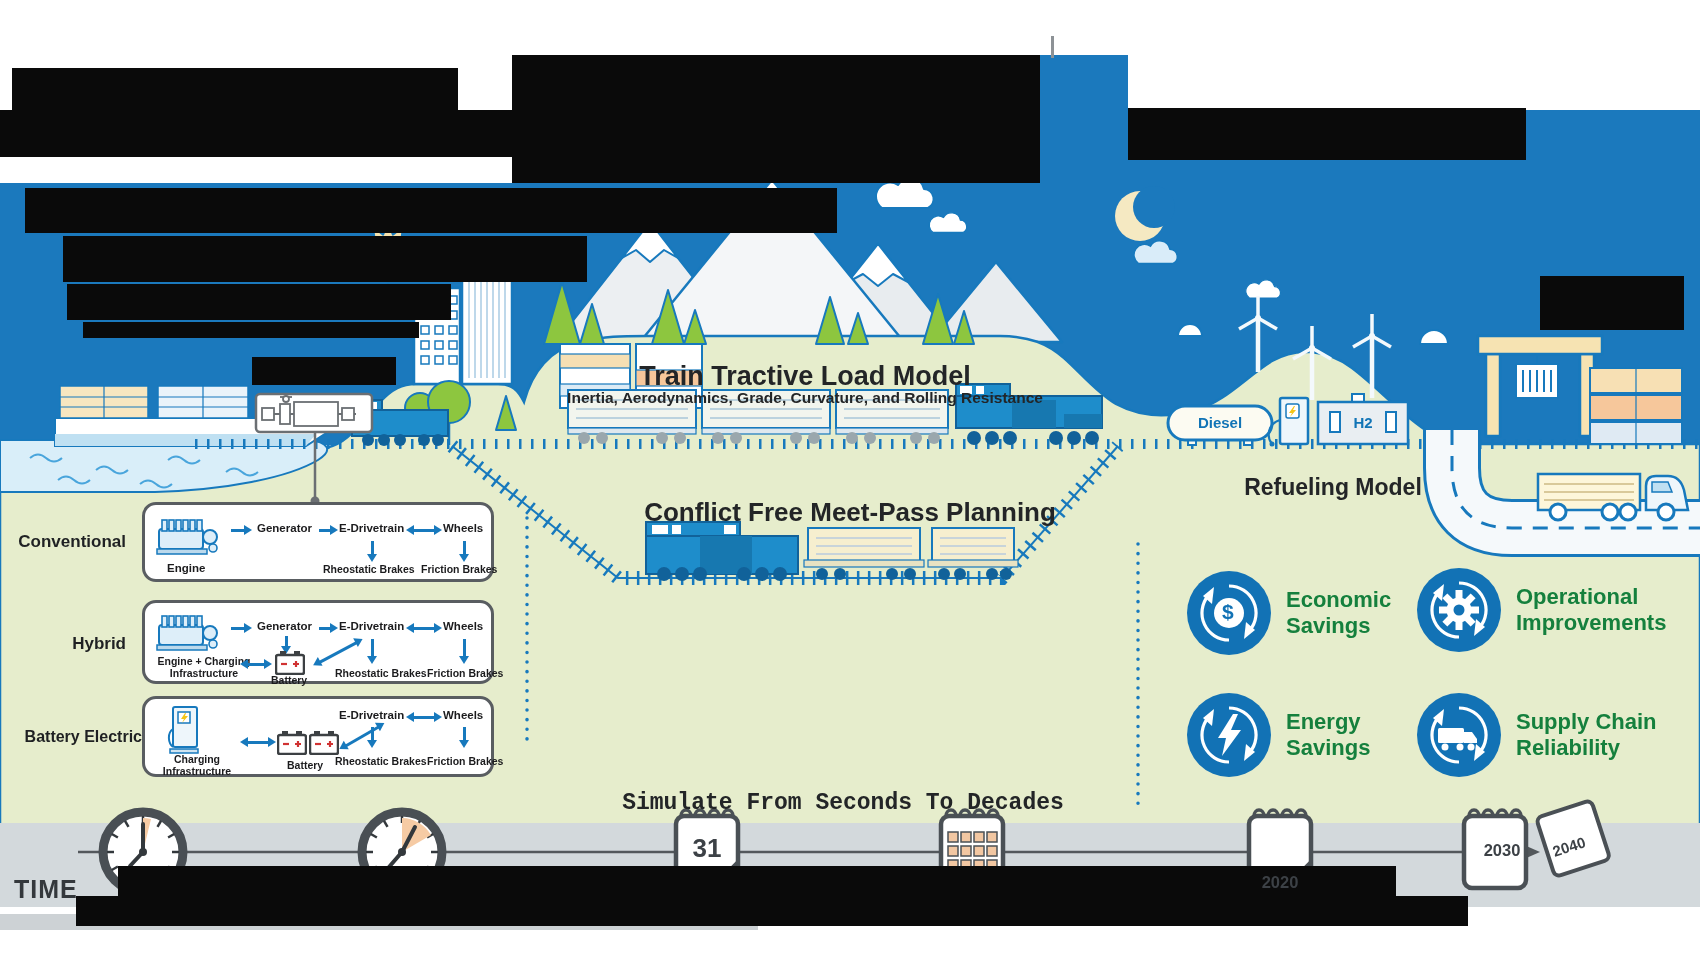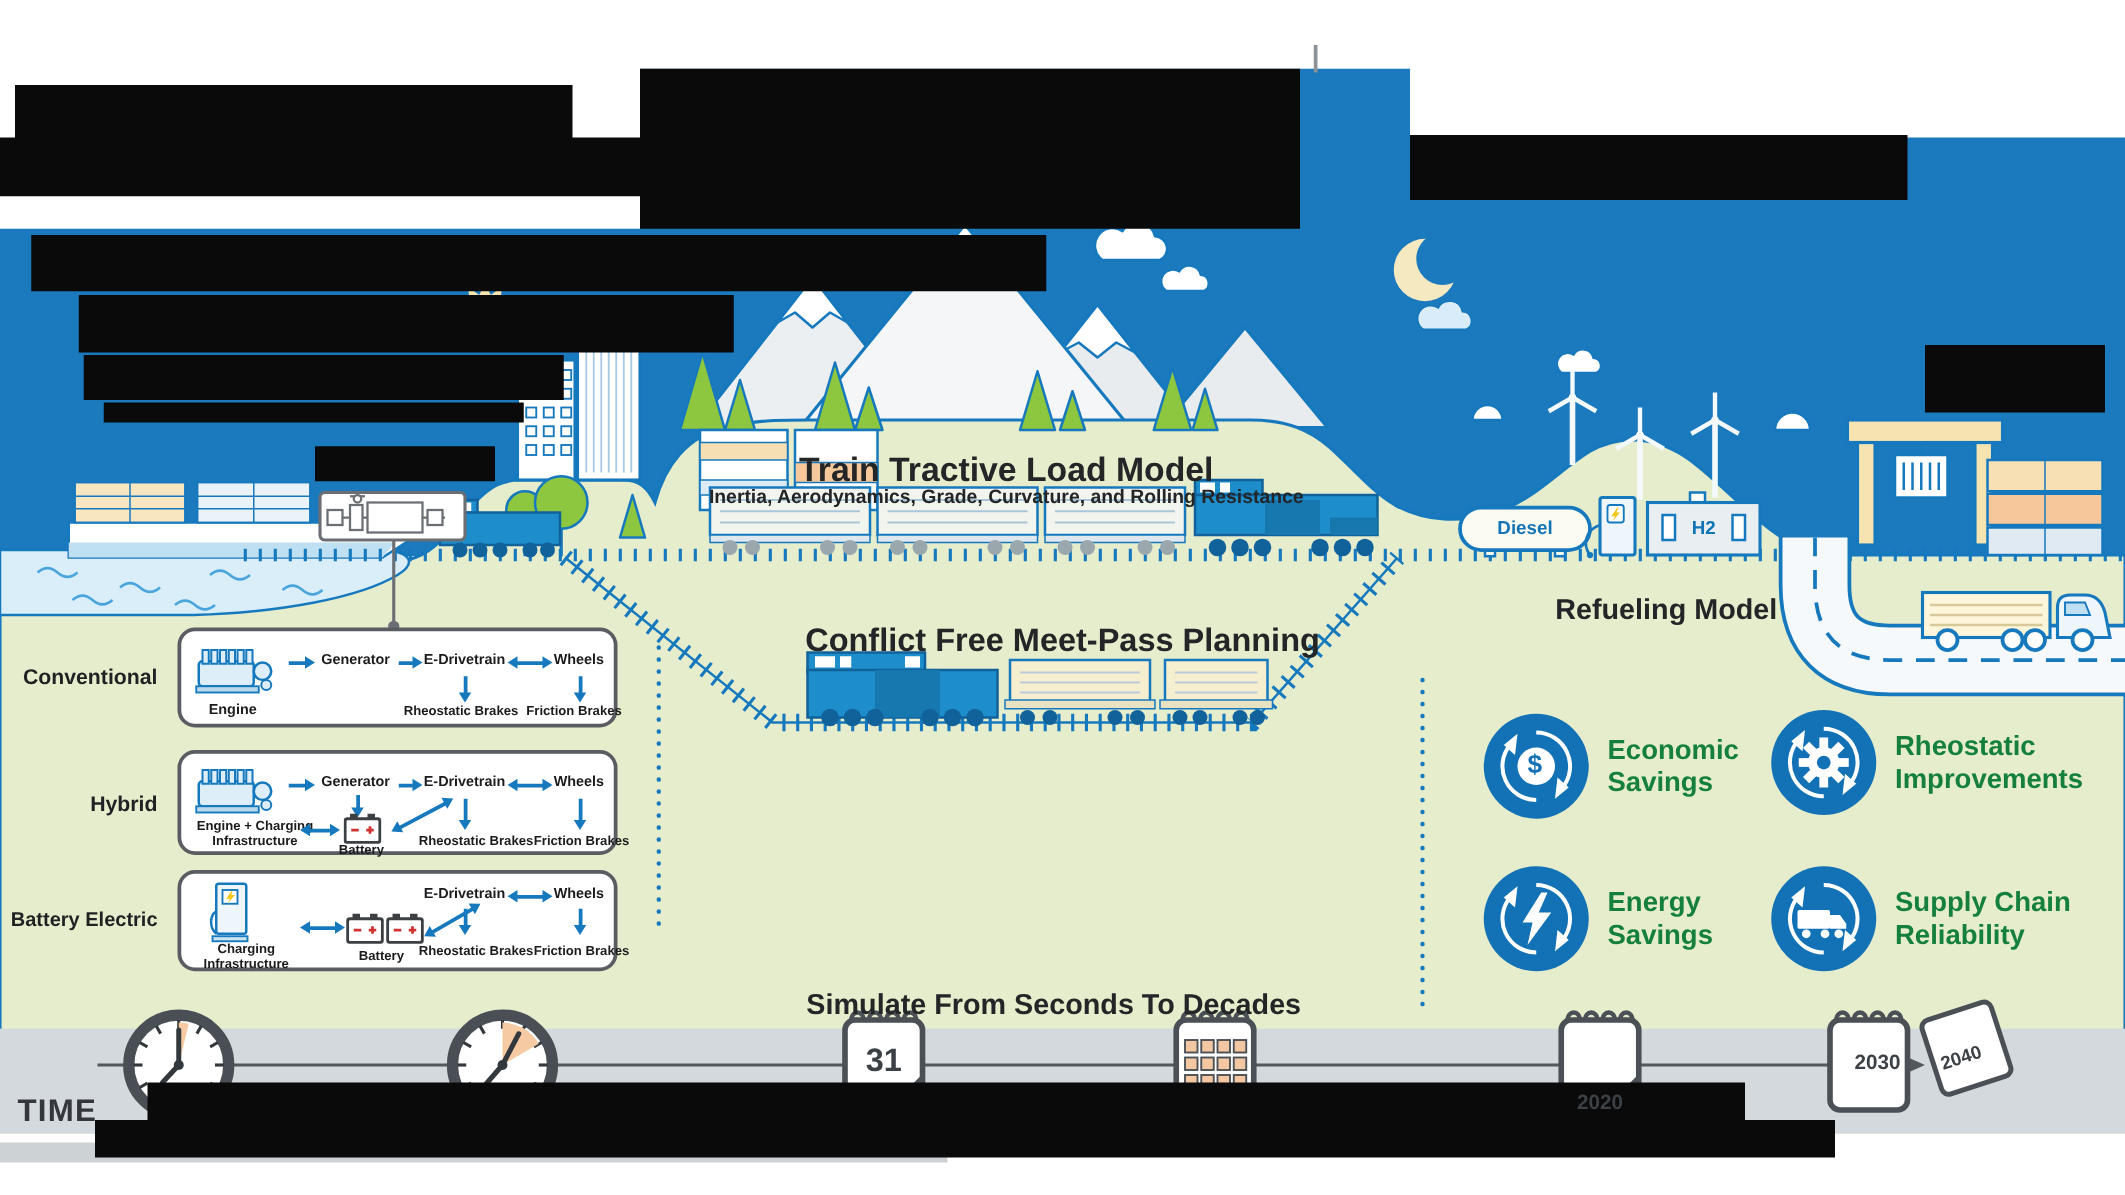--- a/index.html
+++ b/index.html
@@ -460,28 +460,28 @@
     <rect x="1540" y="276" width="144" height="54"></rect>
     <rect x="118" y="866" width="1278" height="40"></rect>
     <rect x="76" y="896" width="1392" height="30"></rect>
   </g>
 </svg>
 
 <div class="heading" style="left:455px;top:341px;width:700px;font-size:27px;">Train Tractive Load Model</div>
 <div class="heading" style="left:455px;top:369px;width:700px;font-size:15.5px;">Inertia, Aerodynamics, Grade, Curvature, and Rolling Resistance</div>
 <div class="heading" style="left:600px;top:477px;width:500px;font-size:26px;">Conflict Free Meet-Pass Planning</div>
 <div class="heading" style="left:1183px;top:454px;width:300px;font-size:23px;">Refueling Model</div>
-<div class="heading" style="left:593px;top:770px;width:500px;font-size:23px;">Simulate From Seconds To Decades</div>
+<div class="heading" style="left:593px;top:770px;width:500px;font-size:23px;font-family:Liberation Mono, monospace;">Simulate From Seconds To Decades</div>
 
 <div class="fuel-lbl" style="left:1170px;top:414px;width:100px;">Diesel</div>
 <div class="fuel-lbl" style="left:1332px;top:414px;width:62px;">H2</div>
 
 <div class="cat-label" style="left:0;top:532px;width:126px;">Conventional</div>
 <div class="cat-label" style="left:0;top:634px;width:126px;">Hybrid</div>
-<div class="cat-label" style="left:0;top:728px;width:126px;font-size:16px;">Battery Electric</div>
+<div class="cat-label" style="left:16px;top:728px;width:126px;font-size:16px;">Battery Electric</div>
 
 <div class="panel" style="left:142px;top:502px;width:352px;height:80px;">
   <svg class="abs" style="left:10px;top:10px;" width="64" height="42" viewBox="0 0 64 42">
     <rect x="4" y="14" width="44" height="20" rx="3" fill="#ddeef9" stroke="#1779bd" stroke-width="2"></rect>
     <g fill="#ddeef9" stroke="#1779bd" stroke-width="1.6">
       <rect x="7" y="5" width="5" height="11"></rect>
           <rect x="14" y="5" width="5" height="11"></rect>
           <rect x="21" y="5" width="5" height="11"></rect>
       <rect x="28" y="5" width="5" height="11"></rect>
           <rect x="35" y="5" width="5" height="11"></rect>
@@ -614,21 +614,21 @@
           <rect x="-3.5" y="-20" width="7" height="10" transform="rotate(135)"></rect>
       <rect x="-3.5" y="-20" width="7" height="10" transform="rotate(180)"></rect>
           <rect x="-3.5" y="-20" width="7" height="10" transform="rotate(225)"></rect>
       <rect x="-3.5" y="-20" width="7" height="10" transform="rotate(270)"></rect>
           <rect x="-3.5" y="-20" width="7" height="10" transform="rotate(315)"></rect>
       <circle r="12.5" fill="#fff"></circle>
           <circle r="5.5" fill="#1272b5"></circle>
     </g>
   </svg>
   <div class="lbl">
-        <div>Rheostatic</div>
+        <div>Operational</div>
         <div>Improvements</div>
       </div>
 </div>
 
 <div class="benefit" style="left:1186px;top:692px;">
   <svg width="86" height="86" viewBox="0 0 86 86">
     <circle cx="43" cy="43" r="42" fill="#1272b5"></circle>
     <path d="M43,16 A27,27 0 0 1 63.7,60.4" stroke="#fff" stroke-width="3.2" fill="none"></path>
     <polygon points="58,69 69,60 60,52" fill="#fff"></polygon>
     <path d="M43,70 A27,27 0 0 1 22.3,25.6" stroke="#fff" stroke-width="3.2" fill="none"></path>

